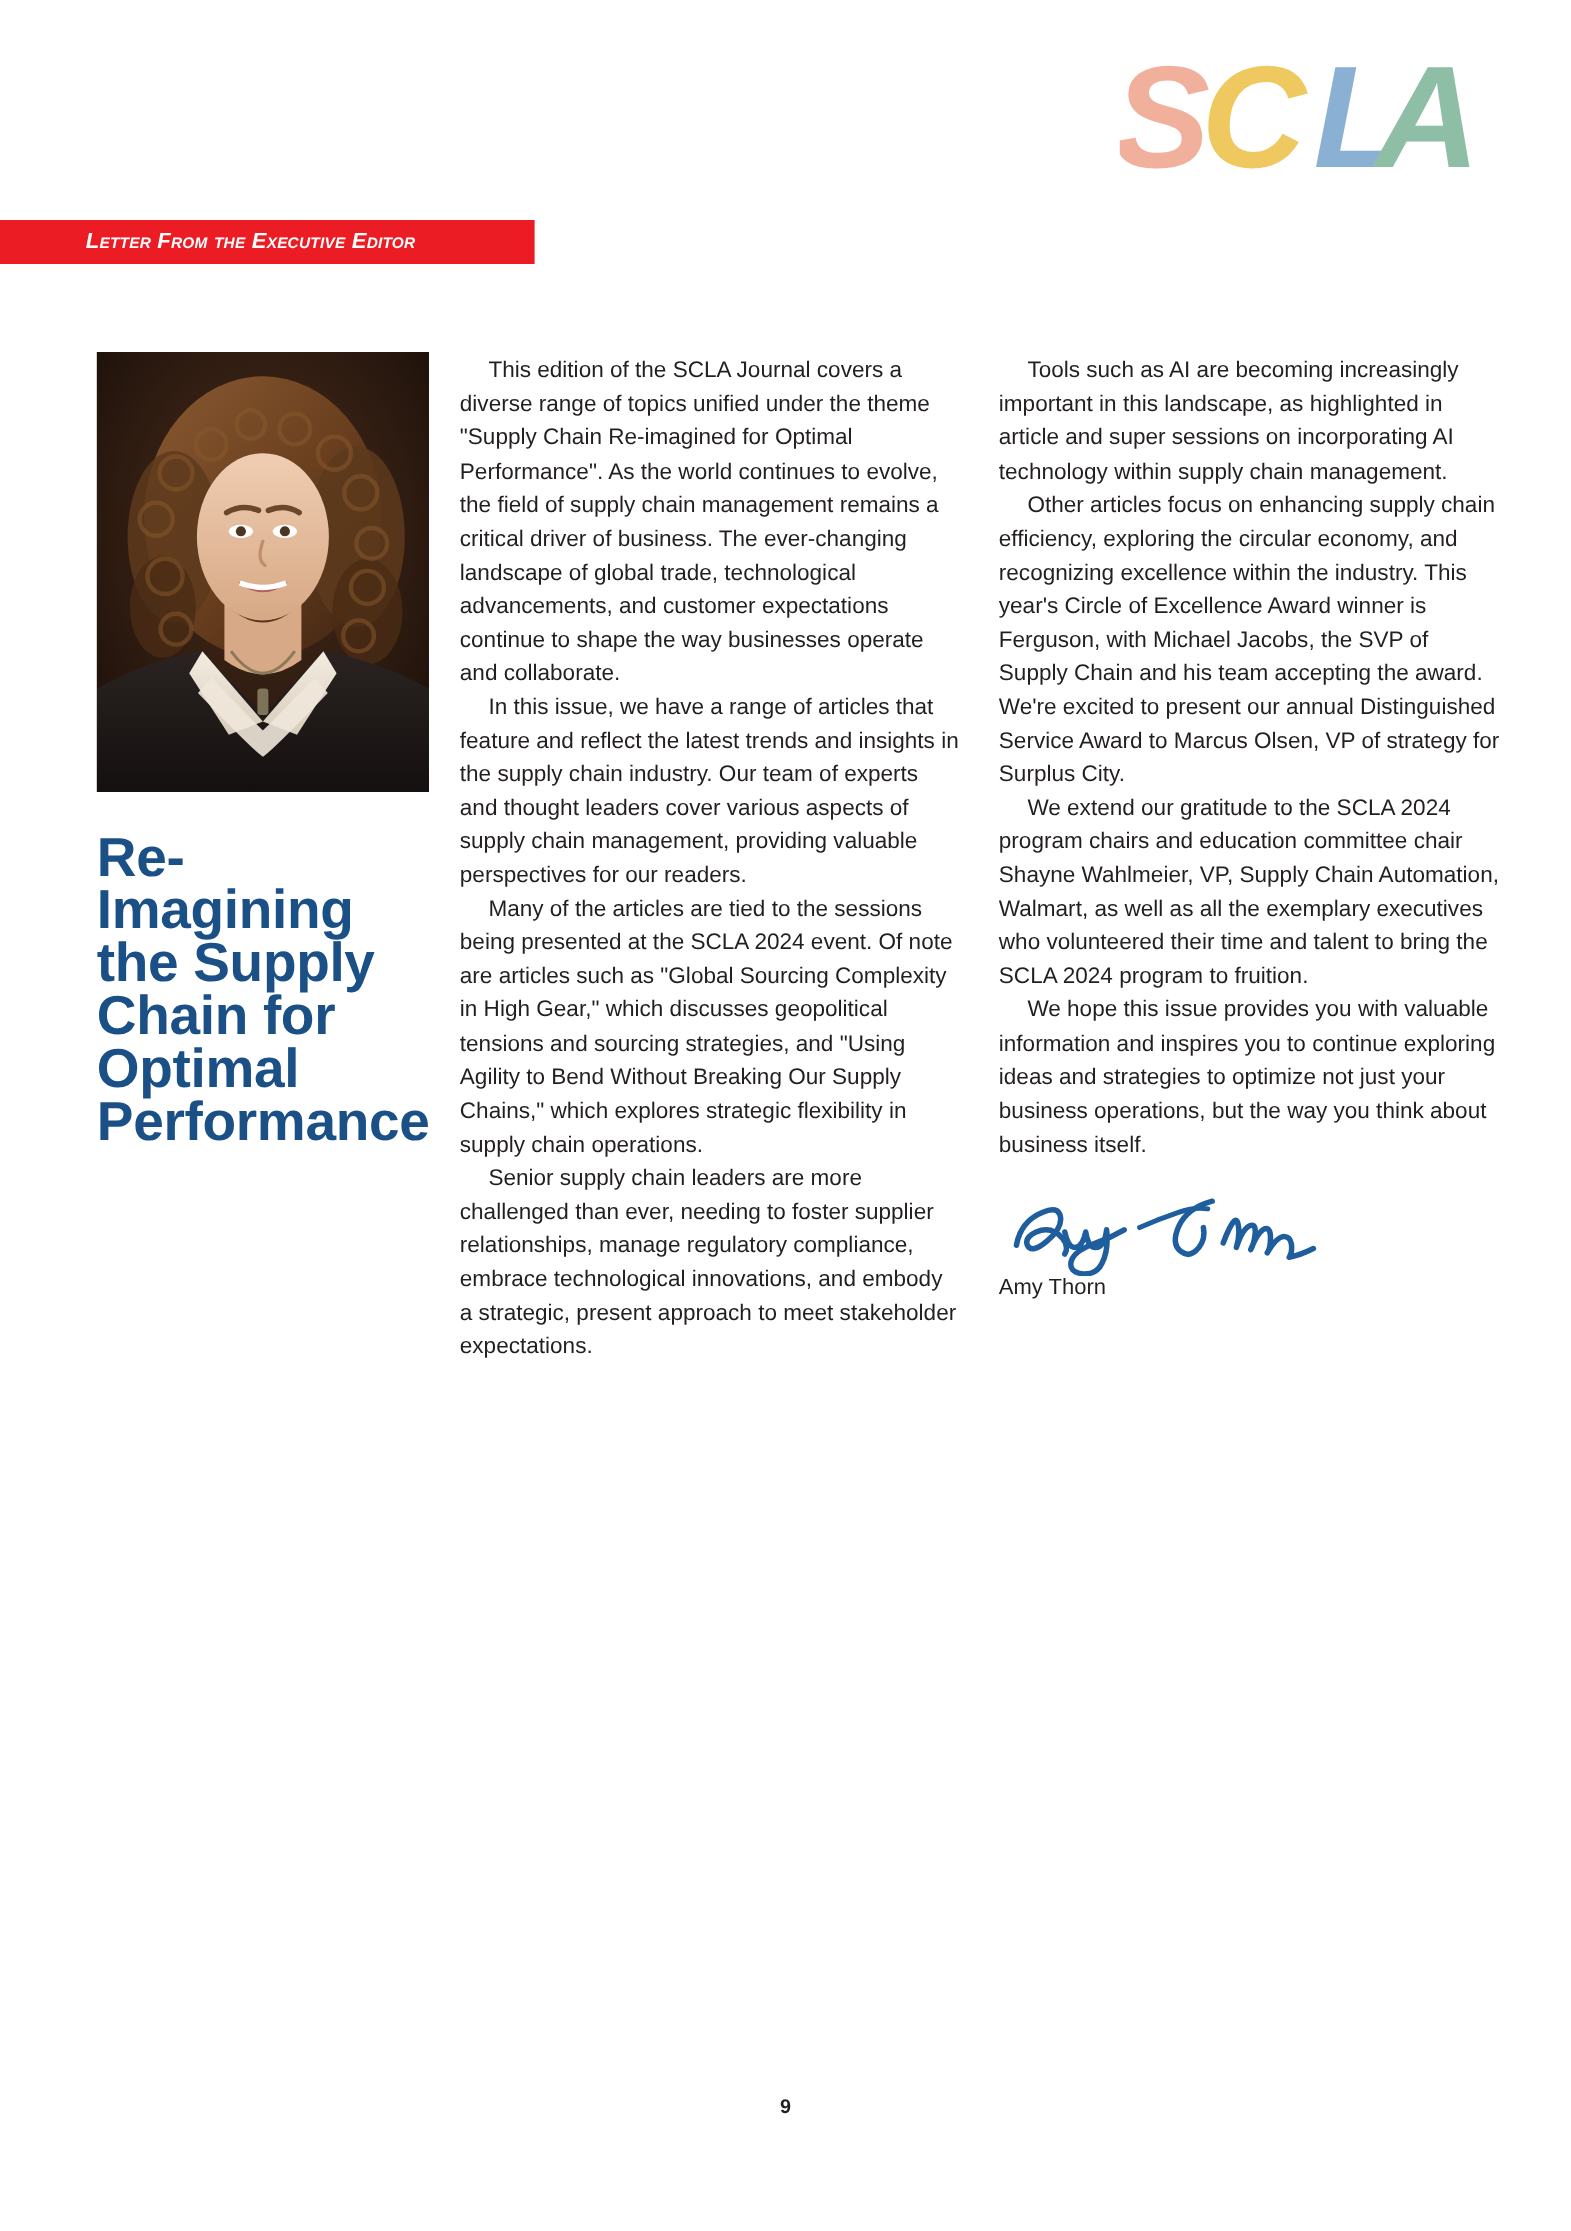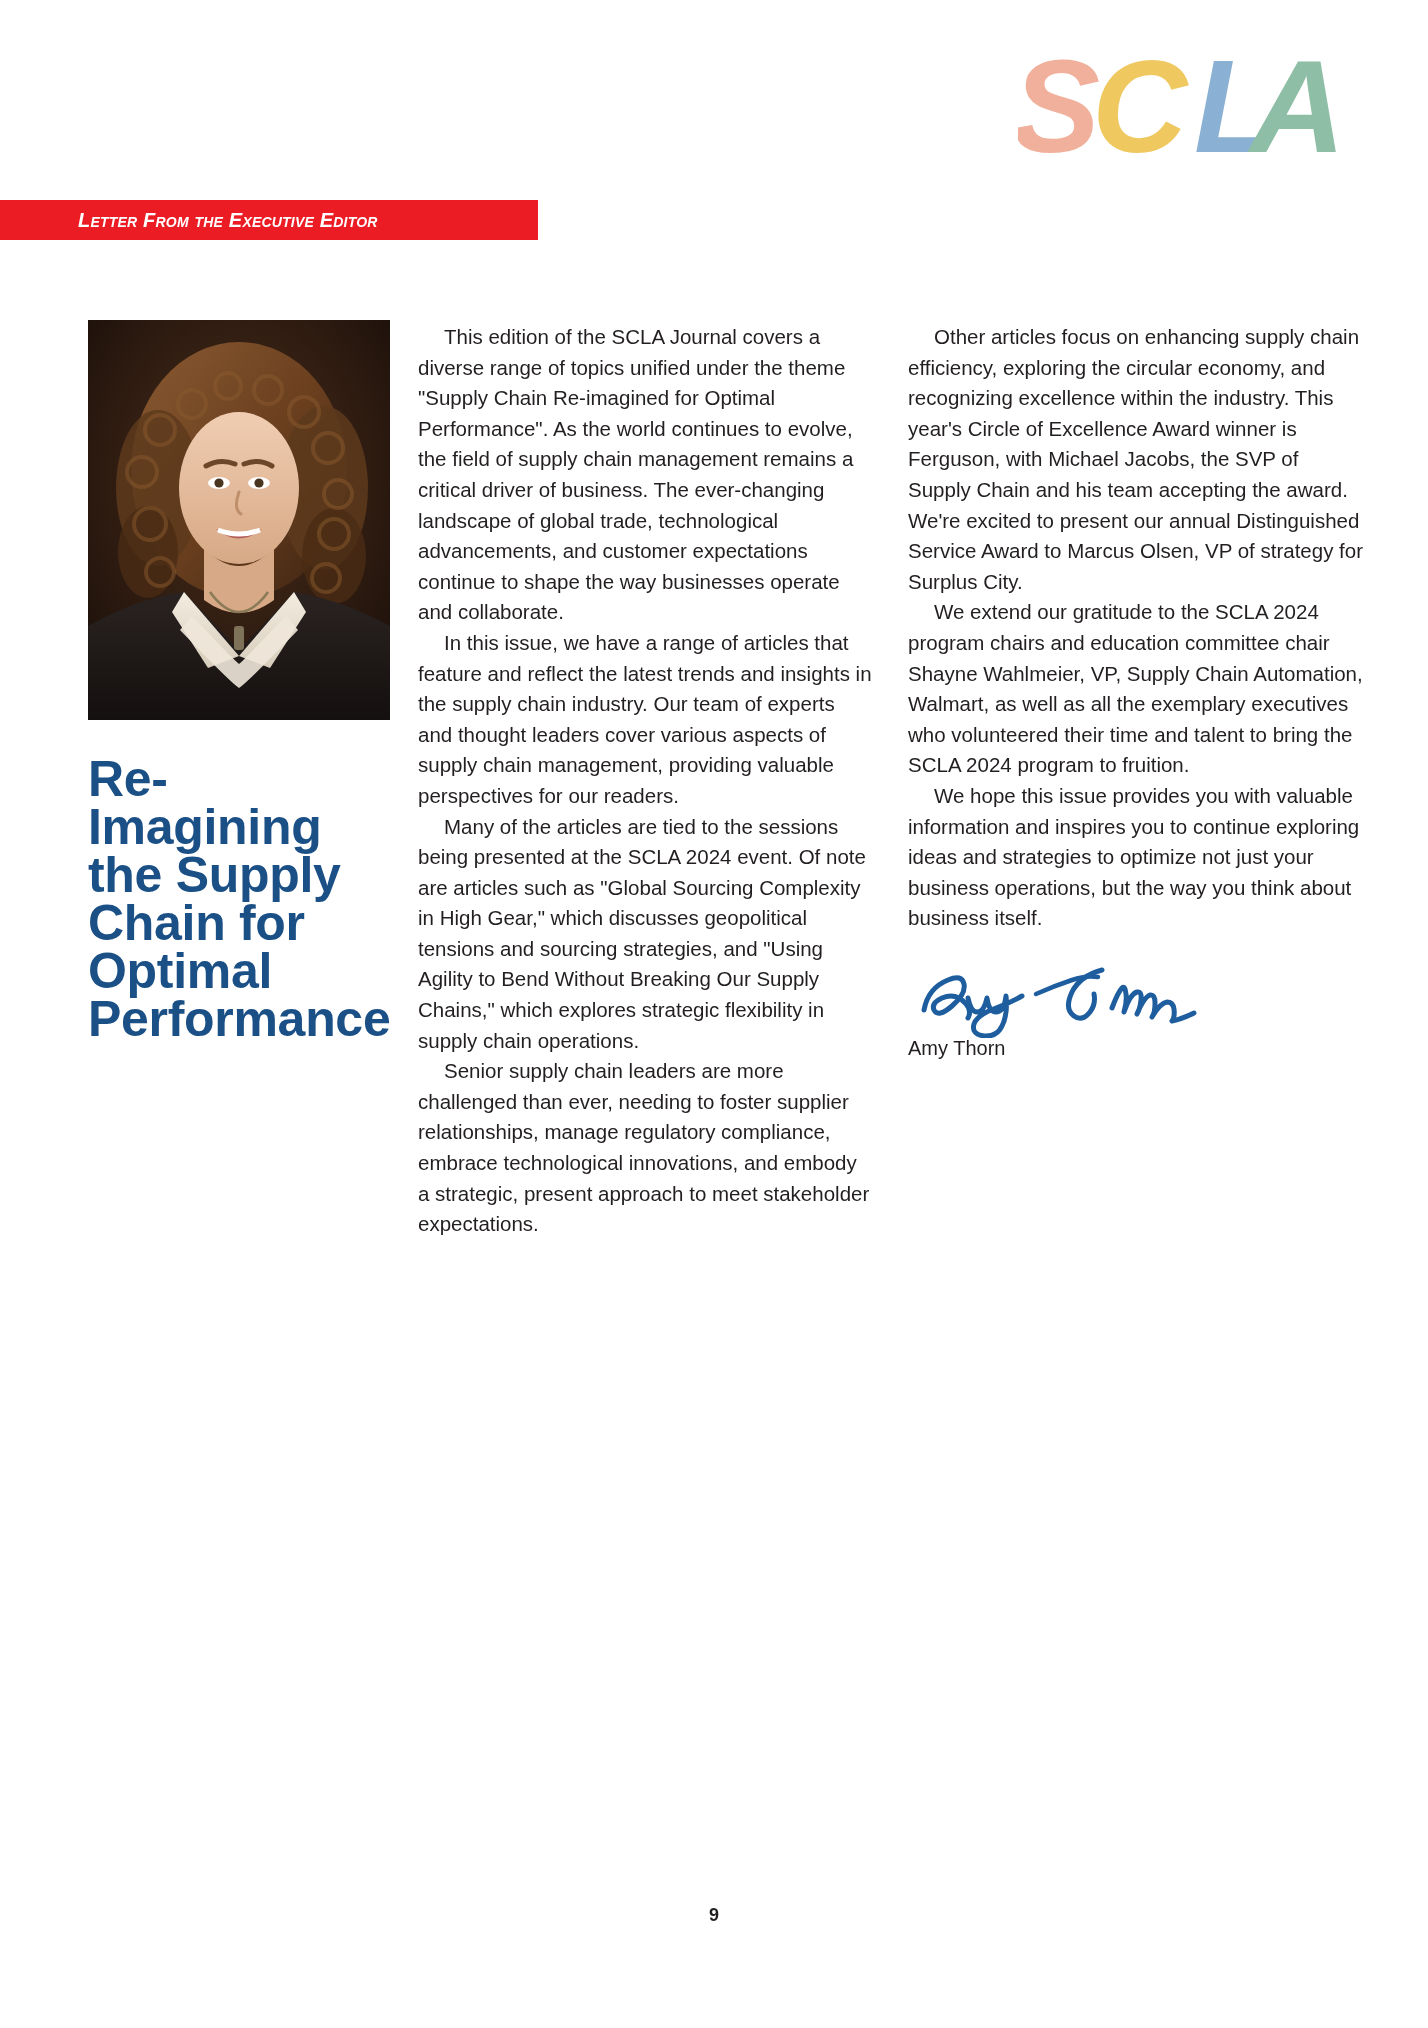--- a/index.html
+++ b/index.html
@@ -38,21 +38,21 @@
     width: 400px;
     height: 115px;
   }
   .logo svg { display: block; width: 400px; height: 115px; }
 
   
   .banner {
     position: absolute;
     left: 0;
     top: 200px;
-    width: 538px;
+    width: 486px;
     height: 40px;
     background: #ec1c24;
   }
   .banner-label {
     position: absolute;
     left: 78px;
     top: 50%;
     transform: translateY(-50%);
     color: #ffffff;
     font-family: "Liberation Sans", sans-serif;
@@ -251,20 +251,21 @@
   </div>
 
   <div class="col col-1">
     <p>This edition of the SCLA Journal covers a diverse range of topics unified under the theme "Supply Chain Re-imagined for Optimal Performance". As the world continues to evolve, the field of supply chain management remains a critical driver of business. The ever-changing landscape of global trade, technological advancements, and customer expectations continue to shape the way businesses operate and collaborate.</p>
     <p>In this issue, we have a range of articles that feature and reflect the latest trends and insights in the supply chain industry. Our team of experts and thought leaders cover various aspects of supply chain management, providing valuable perspectives for our readers.</p>
     <p>Many of the articles are tied to the sessions being presented at the SCLA 2024 event. Of note are articles such as "Global Sourcing Complexity in High Gear," which discusses geopolitical tensions and sourcing strategies, and "Using Agility to Bend Without Breaking Our Supply Chains," which explores strategic flexibility in supply chain operations.</p>
     <p>Senior supply chain leaders are more challenged than ever, needing to foster supplier relationships, manage regulatory compliance, embrace technological innovations, and embody a strategic, present approach to meet stakeholder expectations.</p>
   </div>
 
   <div class="col col-2">
+    <p>Tools such as AI are becoming increasingly important in this landscape, as highlighted in article and super sessions on incorporating AI technology within supply chain management.</p>
     <p>Other articles focus on enhancing supply chain efficiency, exploring the circular economy, and recognizing excellence within the industry. This year's Circle of Excellence Award winner is Ferguson, with Michael Jacobs, the SVP of Supply Chain and his team accepting the award. We're excited to present our annual Distinguished Service Award to Marcus Olsen, VP of strategy for Surplus City.</p>
     <p>We extend our gratitude to the SCLA 2024 program chairs and education committee chair Shayne Wahlmeier, VP, Supply Chain Automation, Walmart, as well as all the exemplary executives who volunteered their time and talent to bring the SCLA 2024 program to fruition.</p>
     <p>We hope this issue provides you with valuable information and inspires you to continue exploring ideas and strategies to optimize not just your business operations, but the way you think about business itself.</p>
 
     <div class="signature-block">
       <div class="signature">
         <svg viewBox="0 0 300 78" xmlns="http://www.w3.org/2000/svg">
           <g fill="none" stroke="#1f5e9e" stroke-linecap="round" stroke-linejoin="round">
             <path d="M8 50 q4 -22 24 -30 q14 -6 16 4 q2 10 -12 22 q-14 12 -18 4 q-3 -7 8 -12 q14 -6 24 6 q6 7 2 14" stroke-width="5"></path>
             <path d="M52 38 q3 14 9 14 q7 0 10 -14 q2 14 9 14 q8 0 10 -16 q2 18 -4 30 q-5 11 -18 10 q-13 -2 -10 -12 q3 -9 22 -16 q14 -5 26 -12" stroke-width="5"></path>

